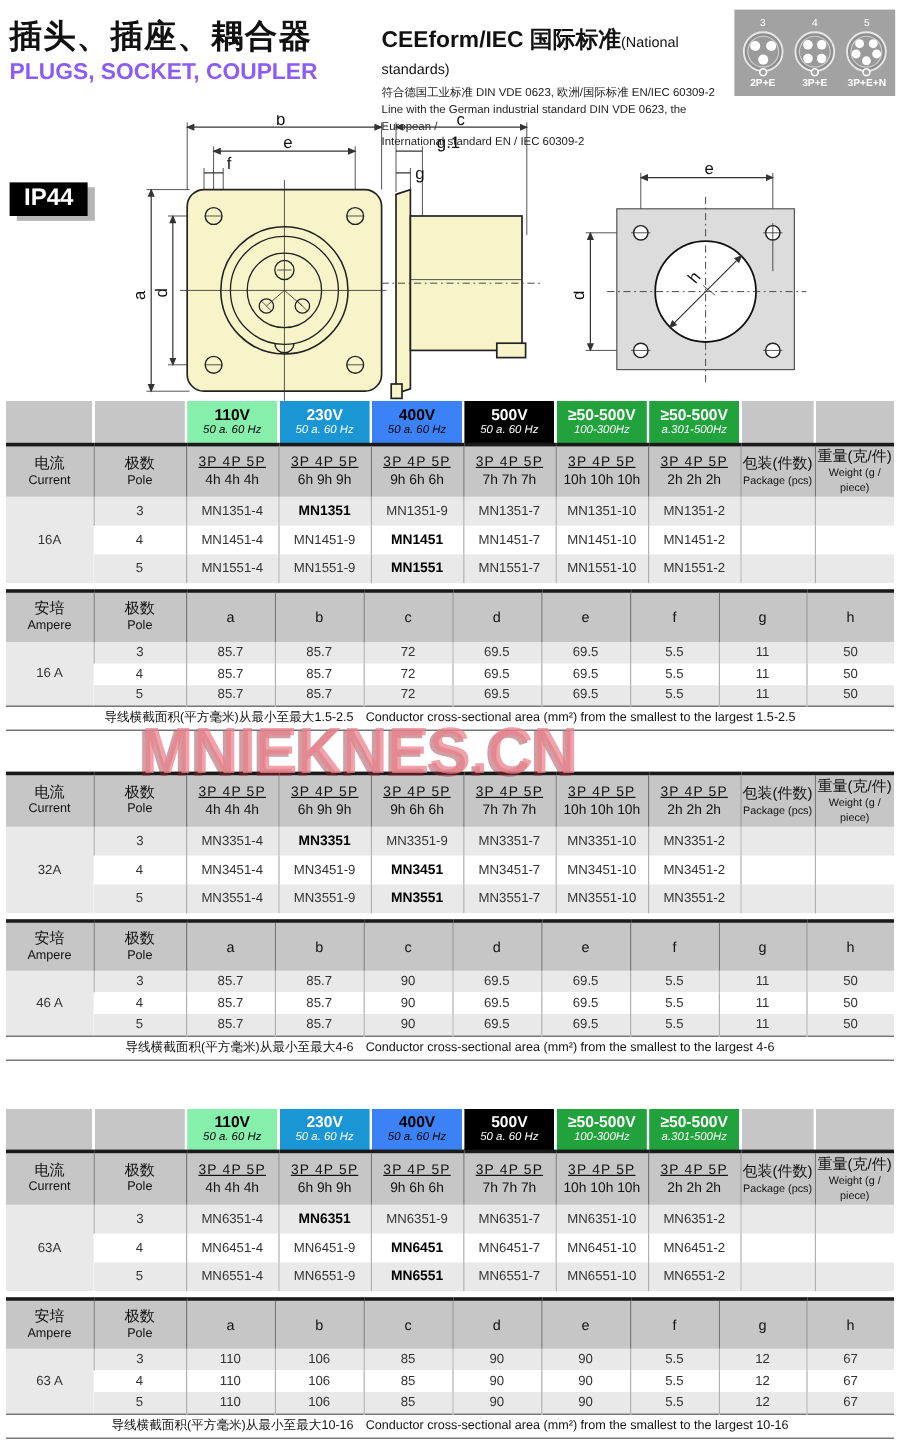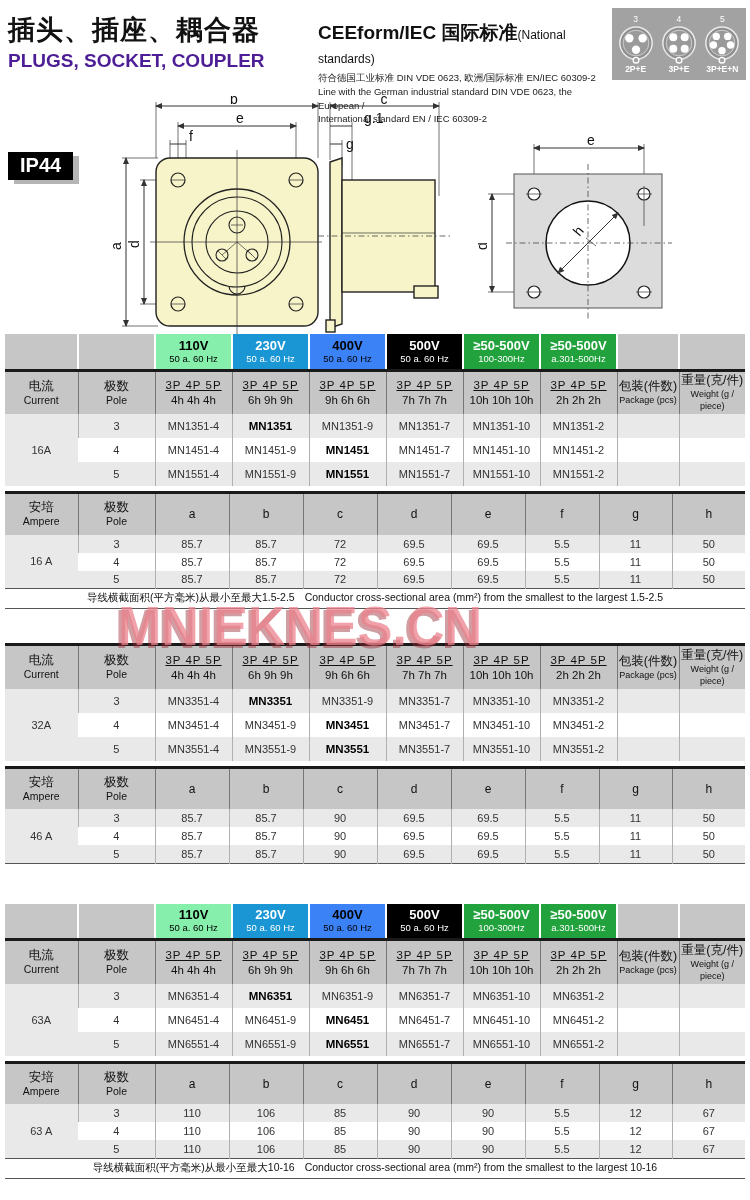--- a/index.html
+++ b/index.html
@@ -3,21 +3,21 @@
 <meta charset="utf-8">
 <style>
   * { margin:0; padding:0; box-sizing:border-box; }
   body { background:#fff; font-family:"Liberation Sans", sans-serif; }
   .page { position:relative; width:750px; height:1200px; background:#fff; overflow:hidden; }
 
   
   .hdr { position:absolute; top:0; left:0; width:750px; height:96px; }
   .title-block { position:absolute; left:8px; top:12px; }
   .title-cn { font-size:27px; font-weight:bold; color:#111; letter-spacing:1px; }
-  .title-en { font-size:19px; font-weight:bold; color:#4c1d95; margin-top:2px; }
+  .title-en { font-size:19px; font-weight:bold; color:#8b5cf6; margin-top:2px; }
   .std-block { position:absolute; left:318px; top:20px; width:290px; }
   .std-title { font-size:19px; color:#111; }
   .std-title b { font-weight:bold; }
   .std-title .nat { font-size:12px; }
   .std-small { font-size:9.5px; color:#222; margin-top:3px; line-height:1.45; }
   .conn-panel { position:absolute; right:4px; top:8px; width:134px; height:72px; background:#a2a2a2; display:flex; justify-content:space-around; align-items:center; padding:2px 2px; }
   .conn { display:flex; flex-direction:column; align-items:center; }
   .conn-num { color:#fff; font-size:8.5px; line-height:9px; }
   .conn-label { color:#fff; font-size:8.5px; font-weight:bold; line-height:10px; }
 
@@ -40,21 +40,21 @@
   #sec16 { margin-bottom:34px; }
   #sec32 { margin-bottom:40px; }
   table { border-collapse:collapse; table-layout:fixed; width:740px; }
   td { overflow:hidden; }
 
   
   tr.band-row td { height:36px; border-right:2px solid #fff; border-bottom:3px solid #1a1a1a; text-align:center; vertical-align:middle; }
   tr.band-row td:last-child { border-right:none; }
   .band-gray { background:#c6c6c6; }
   .v-label { font-size:13px; font-weight:bold; line-height:15px; }
-  .v-sub { font-size:9.5px; line-height:12px; }
+  .v-sub { font-size:9.5px; line-height:12px;font-style:italic; }
   .v110 { background:#86efac; color:#000; }
   .v230 { background:#1a96d4; color:#fff; }
   .v400 { background:#3b82f6; color:#000; }
   .v500 { background:#000000; color:#fff; }
   .vgrn { background:#21a23c; color:#fff; }
 
   
   tr.head-row td { background:#c6c6c6; height:44px; text-align:center; vertical-align:middle; border-left:1px solid #777; font-size:12px; color:#111; }
   tr.head-row td:first-child { border-left:none; }
   table.no-band tr.head-row td { border-top:3px solid #1a1a1a; }
@@ -636,20 +636,23 @@
                 <td class="shade">85.7</td>
             <td class="shade">90</td>
                 <td class="shade">69.5</td>
             <td class="shade">69.5</td>
                 <td class="shade">5.5</td>
             <td class="shade">11</td>
                 <td class="shade">50</td>
           </tr>
         </tbody>
           </table>
+        <div class="foot-note">
+          <span class="cn">导线横截面积(平方毫米)从最小至最大4-6</span><span>Conductor cross-sectional area (mm²) from the smallest to the largest 4-6</span>
+        </div>
       </div>
     </section>
 
     <section id="sec63">
       <table class="product">
         <colgroup>
             <col style="width:73px">
             <col style="width:77px">
             <col style="width:77px">
             <col style="width:77px">

